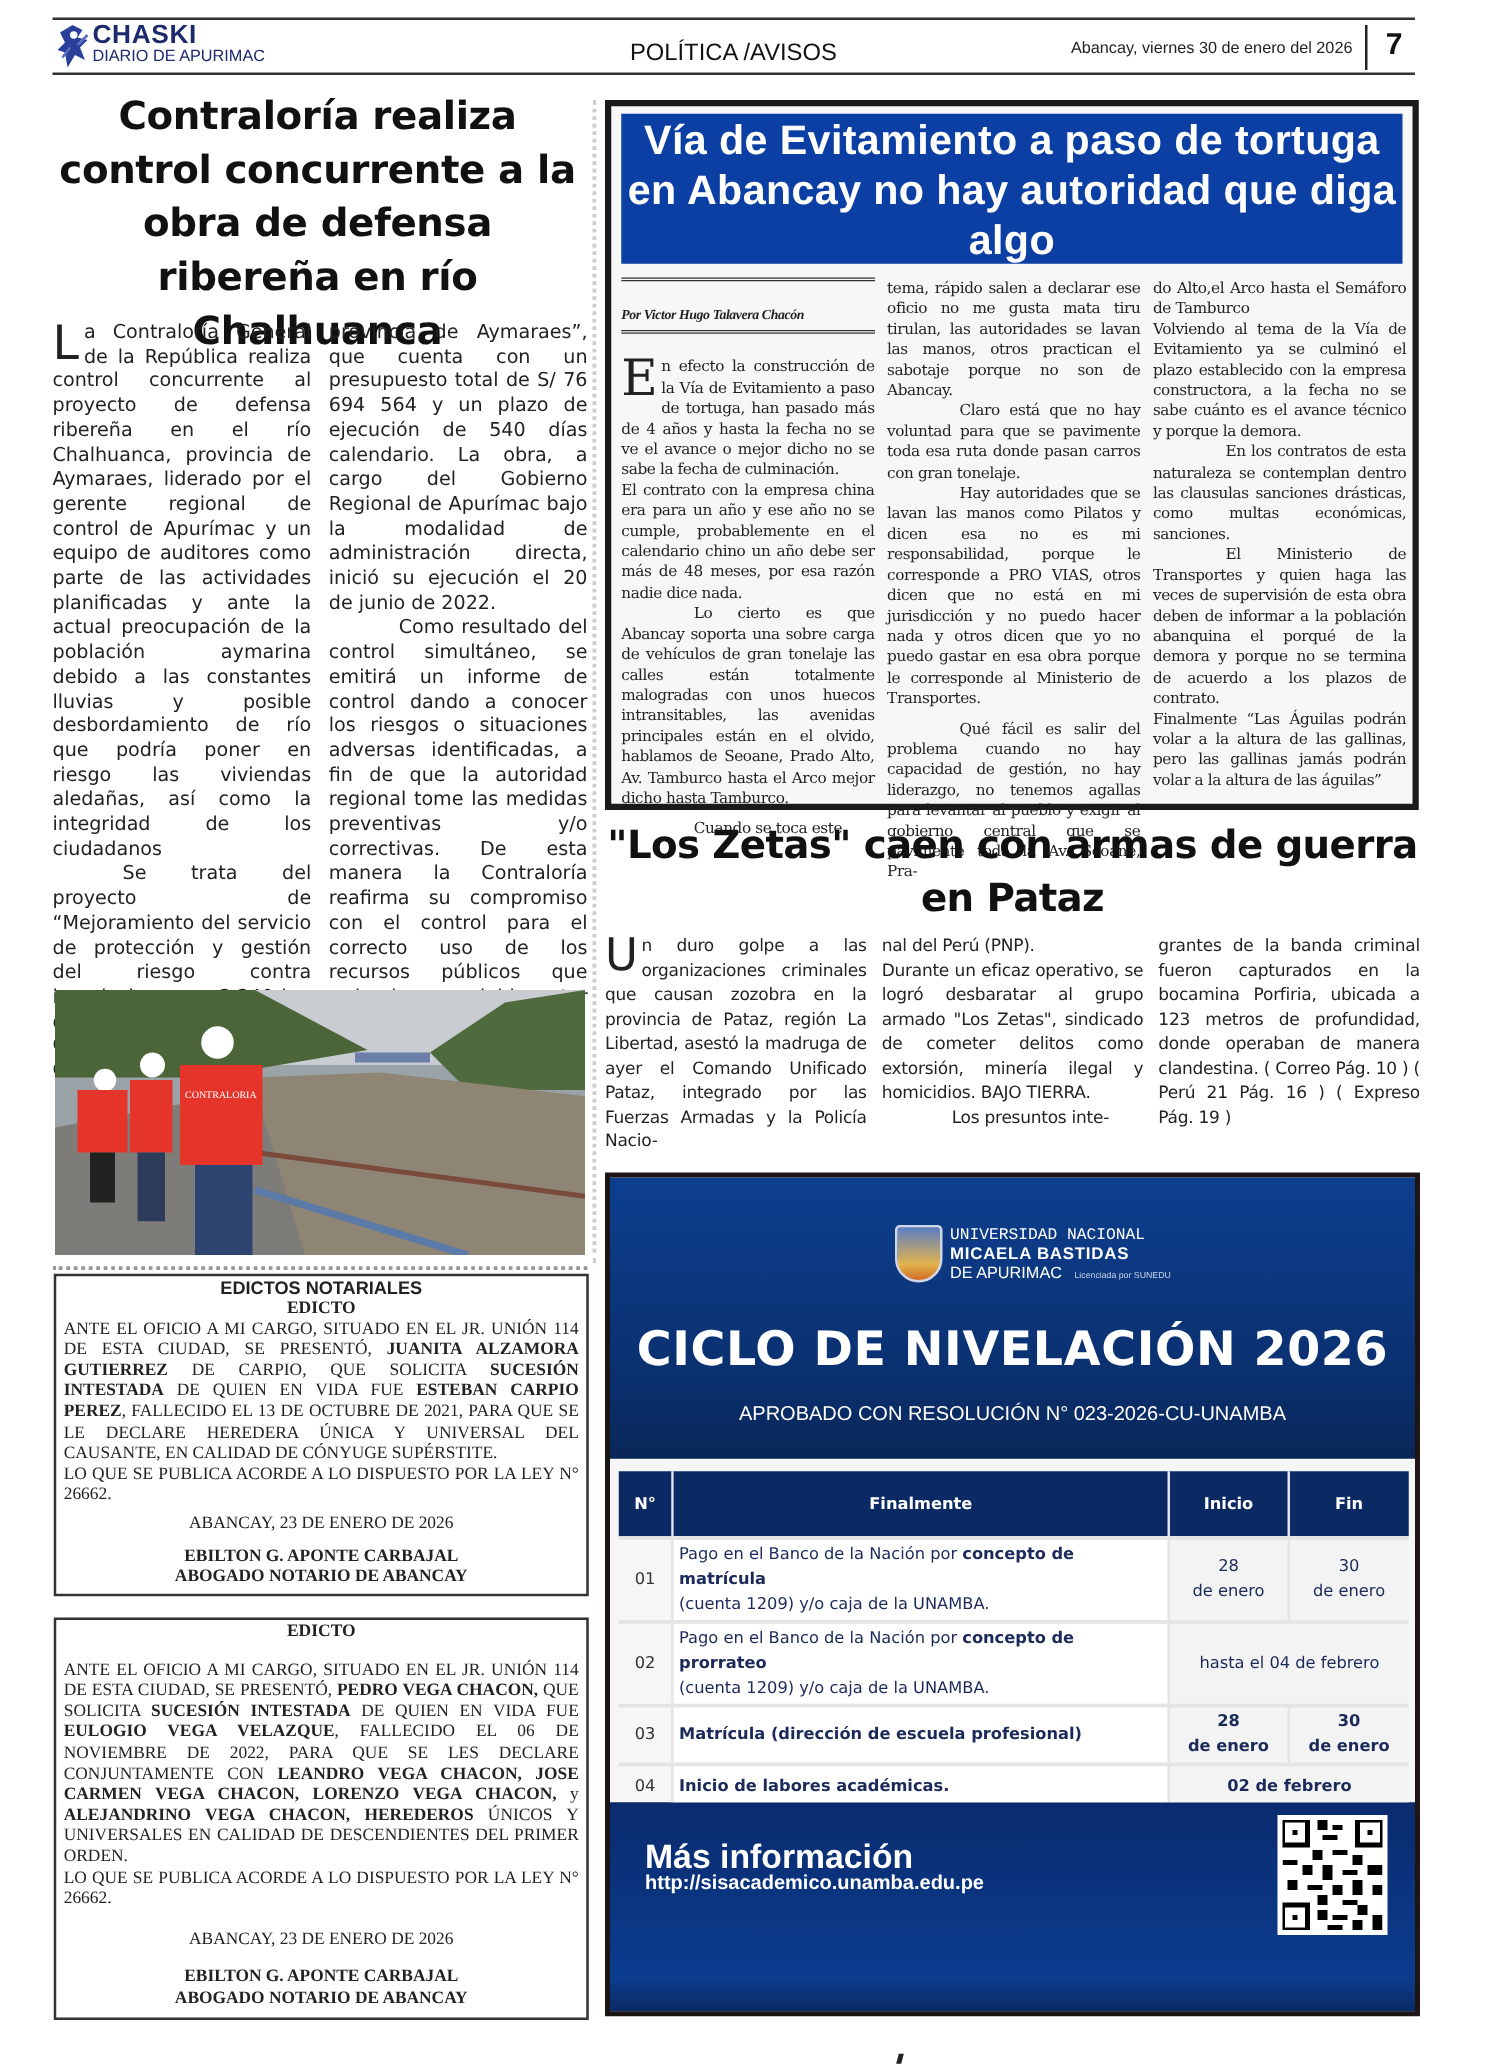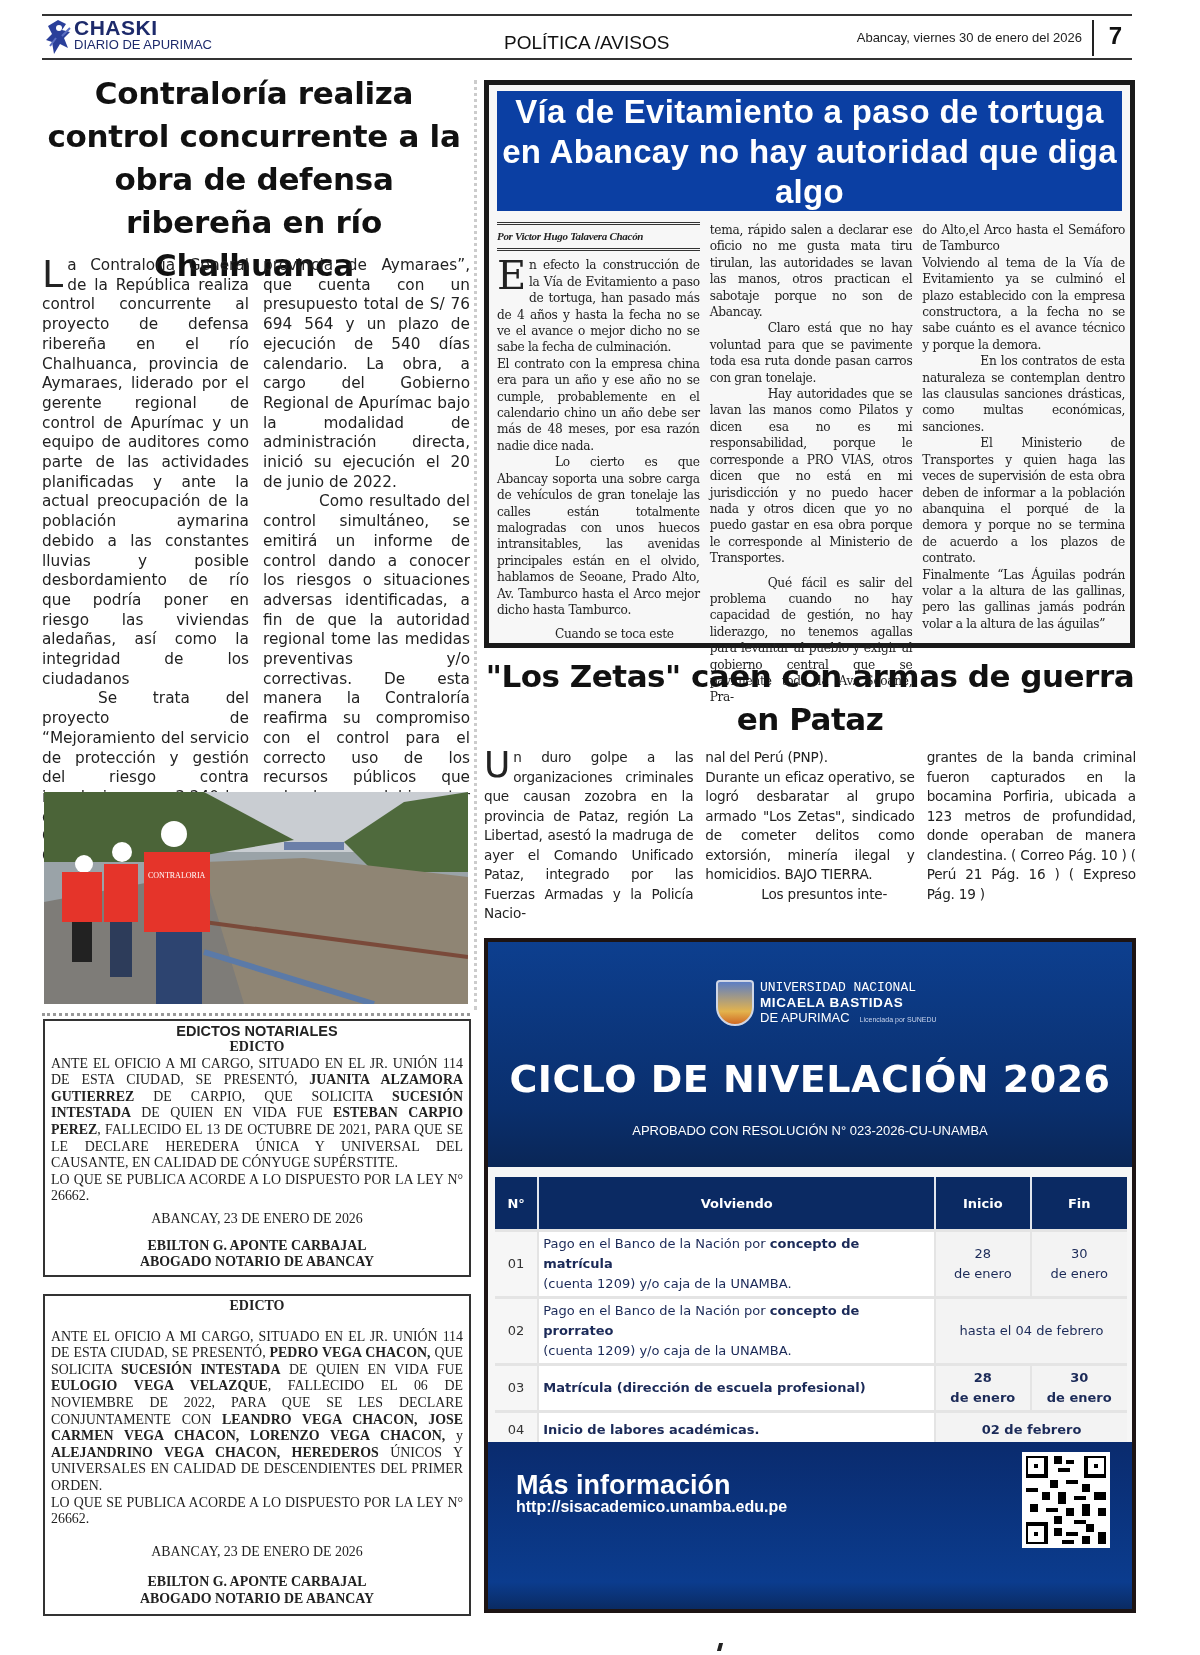--- a/index.html
+++ b/index.html
@@ -36,41 +36,41 @@
   .edict-box .title { text-align: center; font-weight: bold; font-size: 14px; }
   .edict-box .body { text-align: justify; text-transform: uppercase; }
   .edict-box .center { text-align: center; }
   .edict-box b { font-weight: bold; }
 
   
   .via-box { position: absolute; left: 484px; top: 80px; width: 651px; height: 568px; border: 5px solid #1a1a1a; background: #f7f7f7; }
   .via-title { position: absolute; left: 8px; top: 6px; width: 625px; height: 120px; background: #0b3fa3; color: #fff; text-align: center; font-family: "Liberation Sans", sans-serif; font-size: 33px; line-height: 40px; padding-top: 1px; letter-spacing: 0.3px; }
   .via-cols { position: absolute; left: 8px; top: 137px; width: 628px; display: flex; gap: 10px; }
   .via-col { flex: 1; font-family: "DejaVu Serif", serif; font-size: 12.2px; line-height: 16.4px; text-align: justify; color: #222; letter-spacing: -0.3px; }
-  .byline-wrap { border-top: 3px double #333; border-bottom: 3px double #333; padding: 3px 0 4px; margin-bottom: 6px; }
+  .byline-wrap { border-top: 3px double #333; border-bottom: 3px double #333; padding: 19px 0 4px; margin-bottom: 18px; }
   .byline { font-family: "Liberation Serif", serif; font-style: italic; font-weight: bold; font-size: 11px; }
   .via-col .ind { text-indent: 58px; }
   .via-dropcap { float: left; font-size: 40px; line-height: 34px; margin: 1px 3px 0 0; }
 
   
   .h-zetas { position: absolute; left: 484px; top: 655px; width: 652px; text-align: center; font-family: "DejaVu Sans", sans-serif; font-weight: bold; font-size: 31px; line-height: 43px; letter-spacing: -0.5px; }
   .zetas-cols { position: absolute; left: 484px; top: 748px; width: 652px; display: flex; gap: 12px; }
   .zcol { flex: 1; font-family: "DejaVu Sans", sans-serif; font-size: 13.6px; line-height: 19.5px; text-align: justify; color: #222; letter-spacing: -0.2px; }
   .z-dropcap { float: left; font-size: 36px; line-height: 32px; margin: 1px 3px 0 0; }
 
   
   .ad { position: absolute; left: 484px; top: 938px; width: 652px; height: 675px; border: 4px solid #1d1414; background: linear-gradient(#0d3f8f 0%, #0a2f6d 25%, #0a2656 34%, #0a2656 100%); overflow: hidden; }
   .ad-logo { position: absolute; left: 228px; top: 38px; width: 38px; height: 46px; border-radius: 4px 4px 20px 20px; background: linear-gradient(#5c7ec4, #e3b34d 70%, #d06a25); border: 2px solid #cfd6e6; }
   .ad-uni { position: absolute; left: 272px; top: 38px; color: #fff; line-height: 15px; }
   .ad-uni .l1 { font-size: 13px; font-family: Liberation Mono, monospace; }
   .ad-uni .l2 { font-size: 13.5px; font-weight: bold; letter-spacing: 0.6px; }
   .ad-uni .l3 { font-size: 13px; }
   .ad-uni .lic { font-size: 7px; margin-left: 10px; color: #c9d4ec; }
   .ad-title { position: absolute; left: 0; top: 115px; width: 100%; text-align: center; color: #fff; font-family: "DejaVu Sans", sans-serif; font-weight: bold; font-size: 38px; letter-spacing: 0.5px; }
-  .ad-res { position: absolute; left: 0; top: 181px; width: 100%; text-align: center; color: #fff; font-size: 13px; }
+  .ad-res { position: absolute; left: 0; top: 181px; width: 100%; text-align: center; color: #fff; font-size: 16px; }
   .ad-table-wrap { position: absolute; left: 0; top: 225px; width: 100%; height: 275px; background: #f6f6f6; }
   table.ad-table { position: absolute; left: 7px; top: 10px; width: 632px; border-collapse: separate; border-spacing: 0; font-family: "DejaVu Sans", sans-serif; }
   .ad-table th { background: #0b2a63; color: #fff; font-size: 13px; height: 52px; font-weight: bold; border-right: 2px solid #e2e6ee; }
   .ad-table th:last-child { border-right: none; margin-top: 16px; }
   .ad-table td { font-size: 13px; line-height: 20px; color: #1b2a58; border-top: 3px solid #e4e4e4; border-right: 2px solid #e4e4e4; padding: 2px 4px; }
   .ad-table td:last-child { border-right: none; }
   .ad-table .num { text-align: center; color: #333; width: 44px; }
   .ad-table .act { background: #fff; width: 395px; }
   .ad-table .date { text-align: center; background: #f3f3f3; width: 95px; }
   .ad-table tr.r { height: 36px; }
@@ -214,21 +214,21 @@
     <div class="l3"><span>DE APURIMAC</span><span class="lic">Licenciada por SUNEDU</span></div>
   </div>
   <div class="ad-title">CICLO DE NIVELACIÓN 2026</div>
   <div class="ad-res">APROBADO CON RESOLUCIÓN N° 023-2026-CU-UNAMBA</div>
 
   <div class="ad-table-wrap">
     <table class="ad-table">
       <thead>
         <tr>
           <th>N°</th>
-          <th>Volviendo</th>
+          <th>Finalmente</th>
           <th>Inicio</th>
           <th>Fin</th>
         </tr>
       </thead>
       <tbody>
         <tr class="r">
           <td class="num">01</td>
           <td class="act"><span>Pago en el Banco de la Nación por </span><b>concepto de matrícula</b><br><span>(cuenta 1209) y/o caja de la UNAMBA.</span></td>
           <td class="date"><span>28</span><br><span>de enero</span></td>
           <td class="date"><span>30</span><br><span>de enero</span></td>

